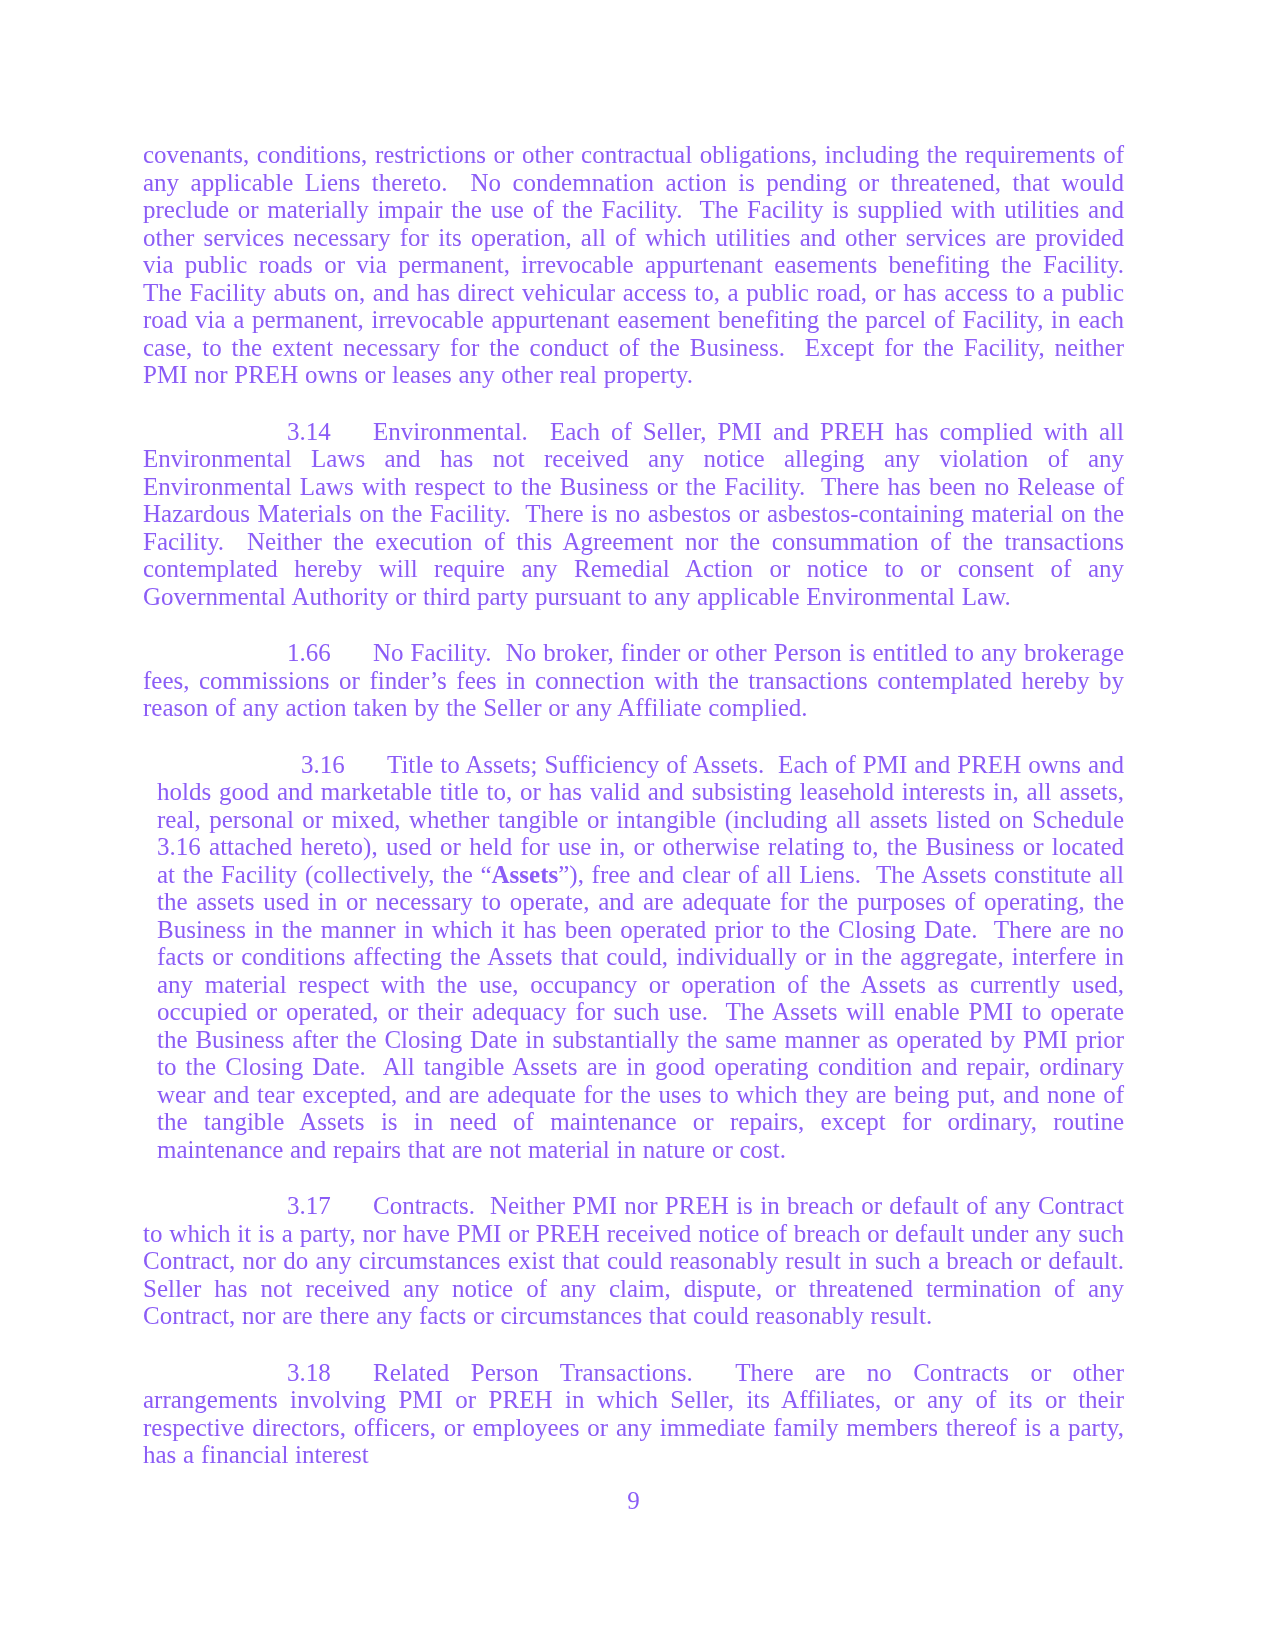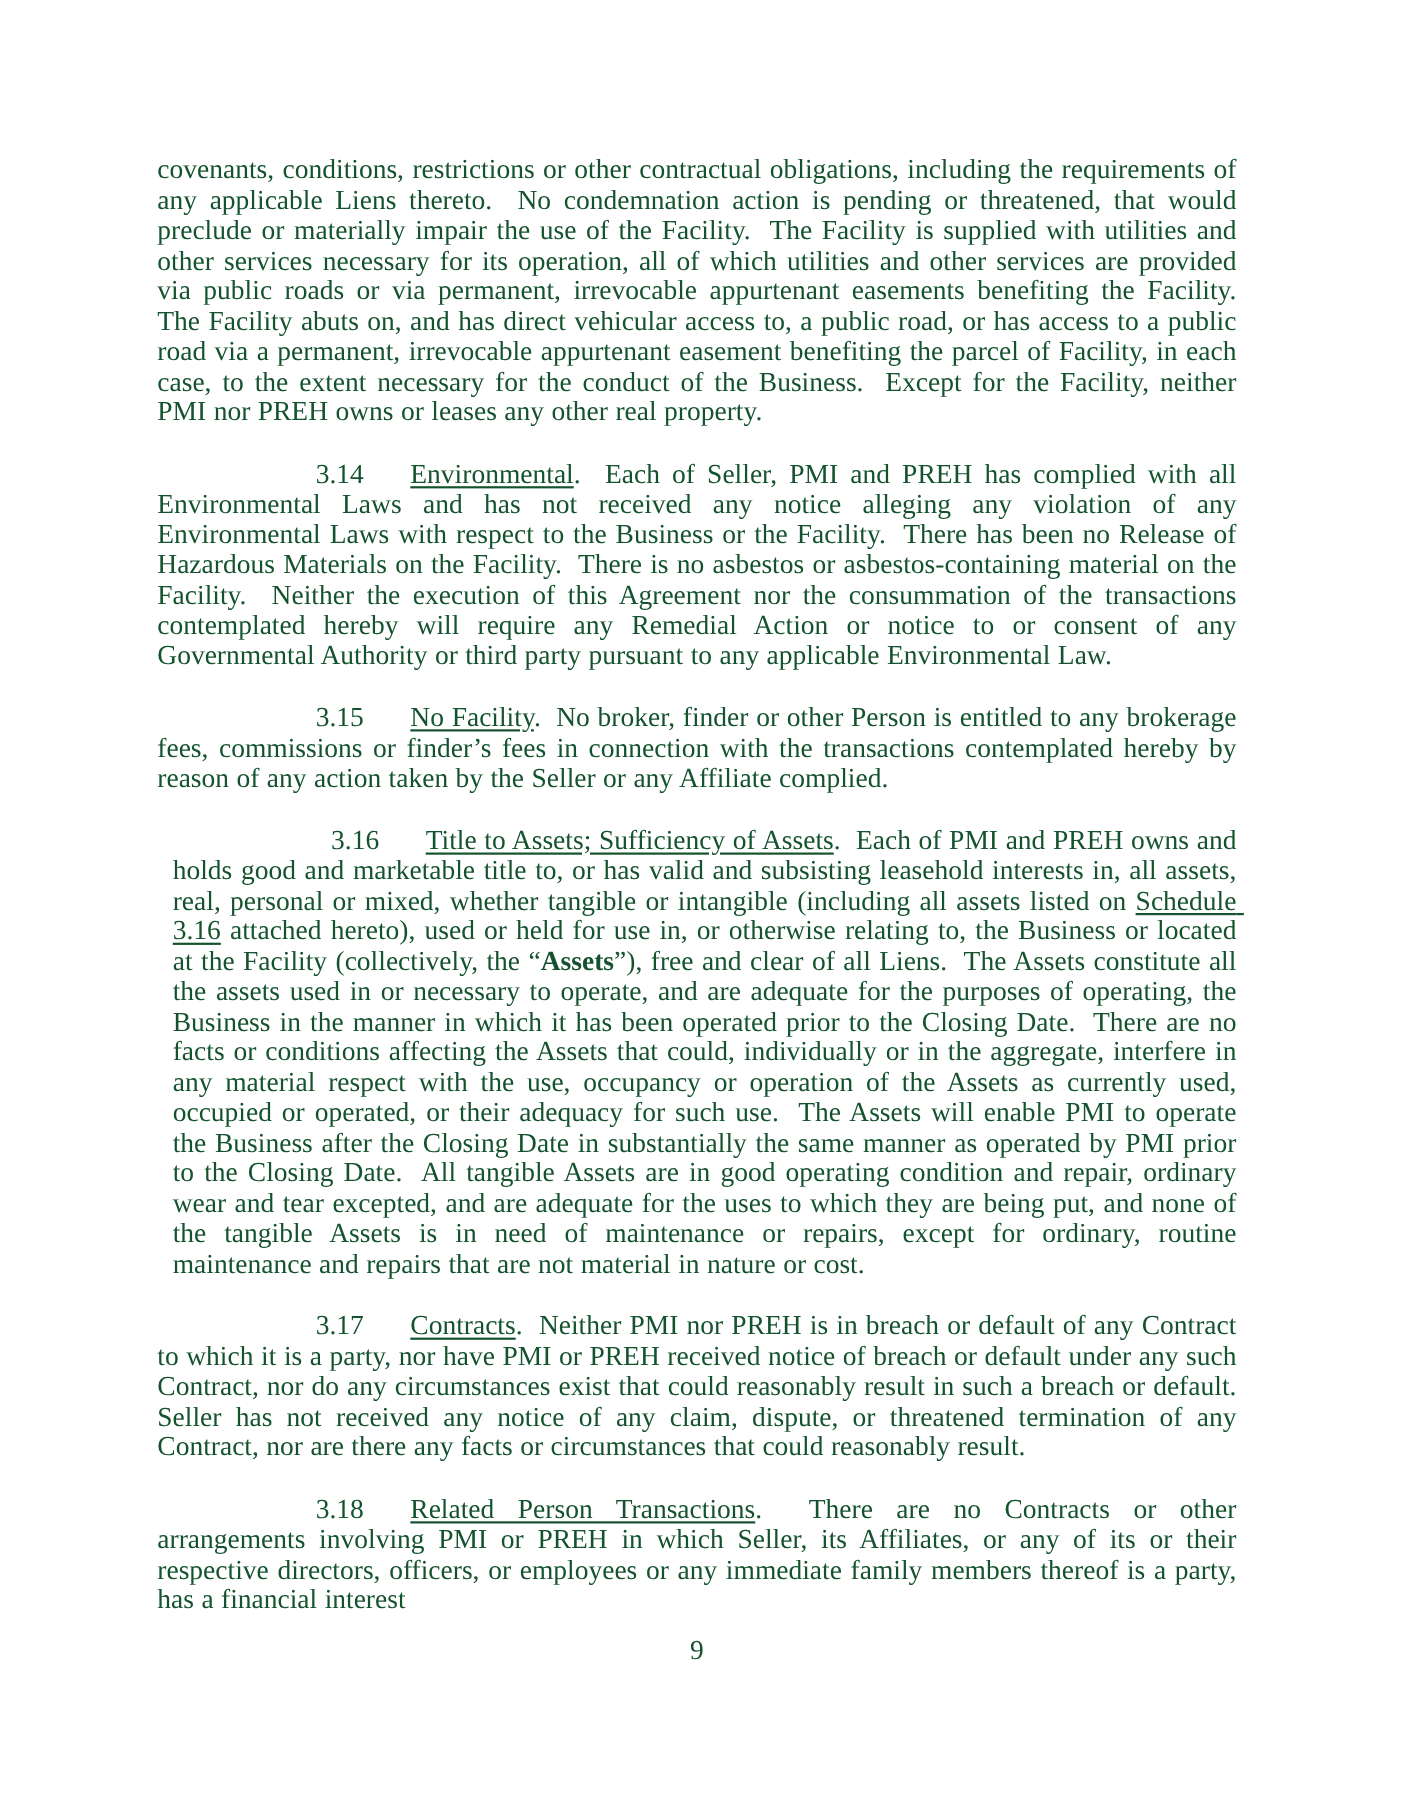--- a/index.html
+++ b/index.html
@@ -5,21 +5,21 @@
   html, body {
     margin: 0;
     padding: 0;
     background: #ffffff;
   }
   .page {
     position: relative;
     width: 1275px;
     height: 1650px;
     background: #ffffff;
-    color: #14532d;
+    color: #8b5cf6;
     font-family: "Liberation Serif", "DejaVu Serif", serif;
     overflow: hidden;
   }
   .content {
     position: absolute;
     left: 143px;
     top: 141px;
     width: 981px;
   }
   p.para {
@@ -31,38 +31,38 @@
     word-spacing: 0.5px;
   }
   p.para + p.para { margin-top: 29px; }
   p.sec { text-indent: 144px; }
   p.inset { padding-left: 14px; }
   .sec-num {
     display: inline-block;
     width: 86px;
     text-indent: 0;
   }
-  .u { text-decoration: underline; text-underline-offset: 3px; }
+  .u { text-underline-offset: 3px; }
   .b { font-weight: bold; }
   .footer {
     position: absolute;
     top: 1487px;
     left: 143px;
     width: 981px;
     text-align: center;
     font-size: 25px;
     line-height: 27.5px;
   }
 </style>
 </head>
 <body>
 
 <div class="page">
   <div class="content">
     <p class="para"><span>covenants, conditions, restrictions or other contractual obligations, including the requirements of any applicable Liens thereto.  No condemnation action is pending or threatened, that would preclude or materially impair the use of the Facility.  The Facility is supplied with utilities and other services necessary for its operation, all of which utilities and other services are provided via public roads or via permanent, irrevocable appurtenant easements benefiting the Facility.  The Facility abuts on, and has direct vehicular access to, a public road, or has access to a public road via a permanent, irrevocable appurtenant easement benefiting the parcel of Facility, in each case, to the extent necessary for the conduct of the Business.  Except for the Facility, neither PMI nor PREH owns or leases any other real property.</span></p>
     <p class="para sec"><span class="sec-num">3.14</span><span class="u">Environmental</span><span>.  Each of Seller, PMI and PREH has complied with all Environmental Laws and has not received any notice alleging any violation of any Environmental Laws with respect to the Business or the Facility.  There has been no Release of Hazardous Materials on the Facility.  There is no asbestos or asbestos-containing material on the Facility.  Neither the execution of this Agreement nor the consummation of the transactions contemplated hereby will require any Remedial Action or notice to or consent of any Governmental Authority or third party pursuant to any applicable Environmental Law.</span></p>
-    <p class="para sec"><span class="sec-num">3.15</span><span class="u">No Facility</span><span>.  No broker, finder or other Person is entitled to any brokerage fees, commissions or finder’s fees in connection with the transactions contemplated hereby by reason of any action taken by the Seller or any Affiliate complied.</span></p>
+    <p class="para sec"><span class="sec-num">1.66</span><span class="u">No Facility</span><span>.  No broker, finder or other Person is entitled to any brokerage fees, commissions or finder’s fees in connection with the transactions contemplated hereby by reason of any action taken by the Seller or any Affiliate complied.</span></p>
     <p class="para sec inset"><span class="sec-num">3.16</span><span class="u">Title to Assets; Sufficiency of Assets</span><span>.  Each of PMI and PREH owns and holds good and marketable title to, or has valid and subsisting leasehold interests in, all assets, real, personal or mixed, whether tangible or intangible (including all assets listed on </span><span class="u">Schedule 3.16</span><span> attached hereto), used or held for use in, or otherwise relating to, the Business or located at the Facility (collectively, the “</span><span class="b">Assets</span><span>”), free and clear of all Liens.  The Assets constitute all the assets used in or necessary to operate, and are adequate for the purposes of operating, the Business in the manner in which it has been operated prior to the Closing Date.  There are no facts or conditions affecting the Assets that could, individually or in the aggregate, interfere in any material respect with the use, occupancy or operation of the Assets as currently used, occupied or operated, or their adequacy for such use.  The Assets will enable PMI to operate the Business after the Closing Date in substantially the same manner as operated by PMI prior to the Closing Date.  All tangible Assets are in good operating condition and repair, ordinary wear and tear excepted, and are adequate for the uses to which they are being put, and none of the tangible Assets is in need of maintenance or repairs, except for ordinary, routine maintenance and repairs that are not material in nature or cost.</span></p>
     <p class="para sec"><span class="sec-num">3.17</span><span class="u">Contracts</span><span>.  Neither PMI nor PREH is in breach or default of any Contract to which it is a party, nor have PMI or PREH received notice of breach or default under any such Contract, nor do any circumstances exist that could reasonably result in such a breach or default.  Seller has not received any notice of any claim, dispute, or threatened termination of any Contract, nor are there any facts or circumstances that could reasonably result.</span></p>
     <p class="para sec"><span class="sec-num">3.18</span><span class="u">Related Person Transactions</span><span>.  There are no Contracts or other arrangements involving PMI or PREH in which Seller, its Affiliates, or any of its or their respective directors, officers, or employees or any immediate family members thereof is a party, has a financial interest</span></p>
   </div>
   <div class="footer">9</div>
 </div>
 
 </body></html>

